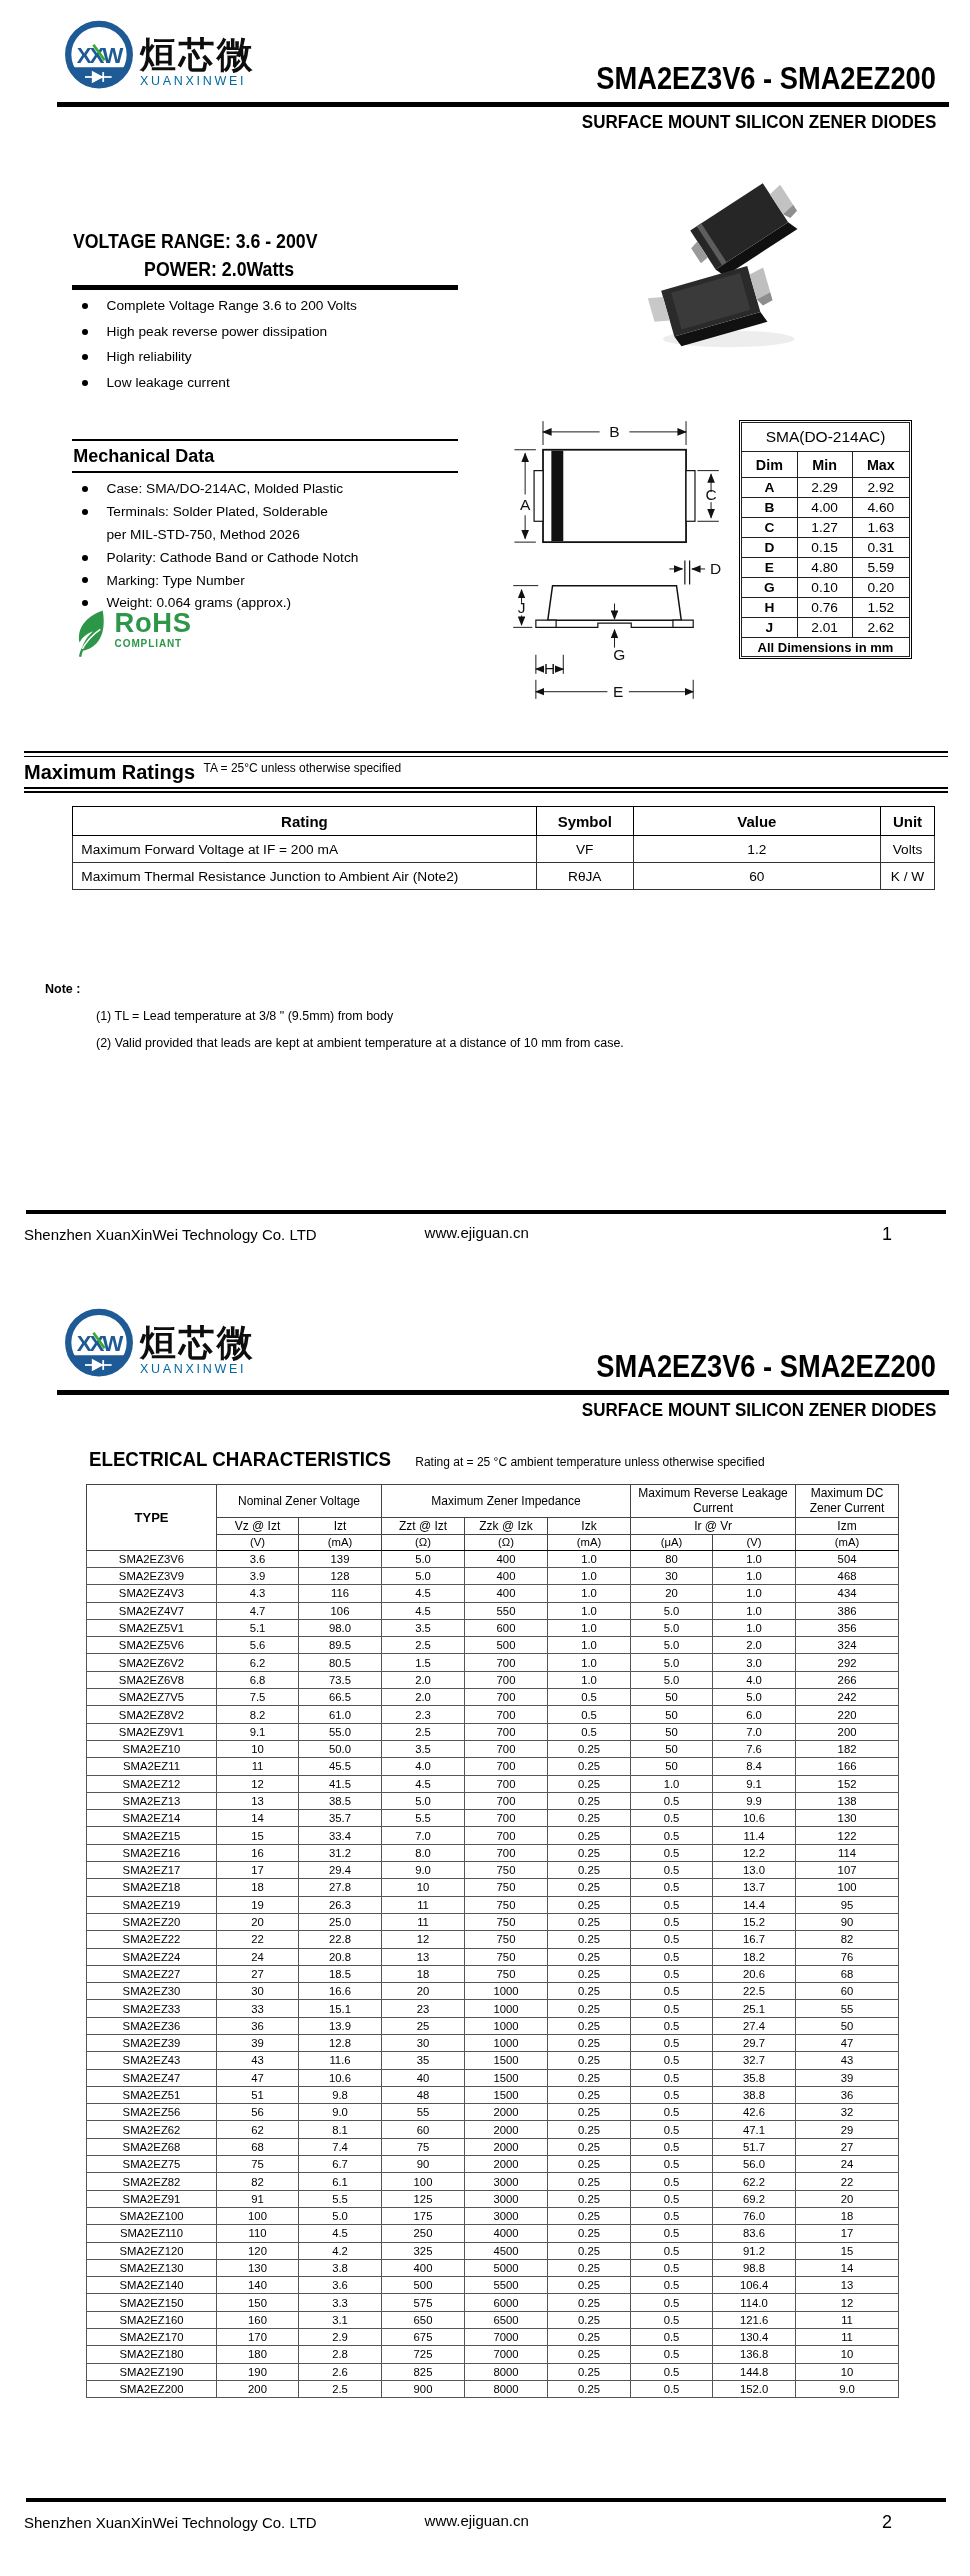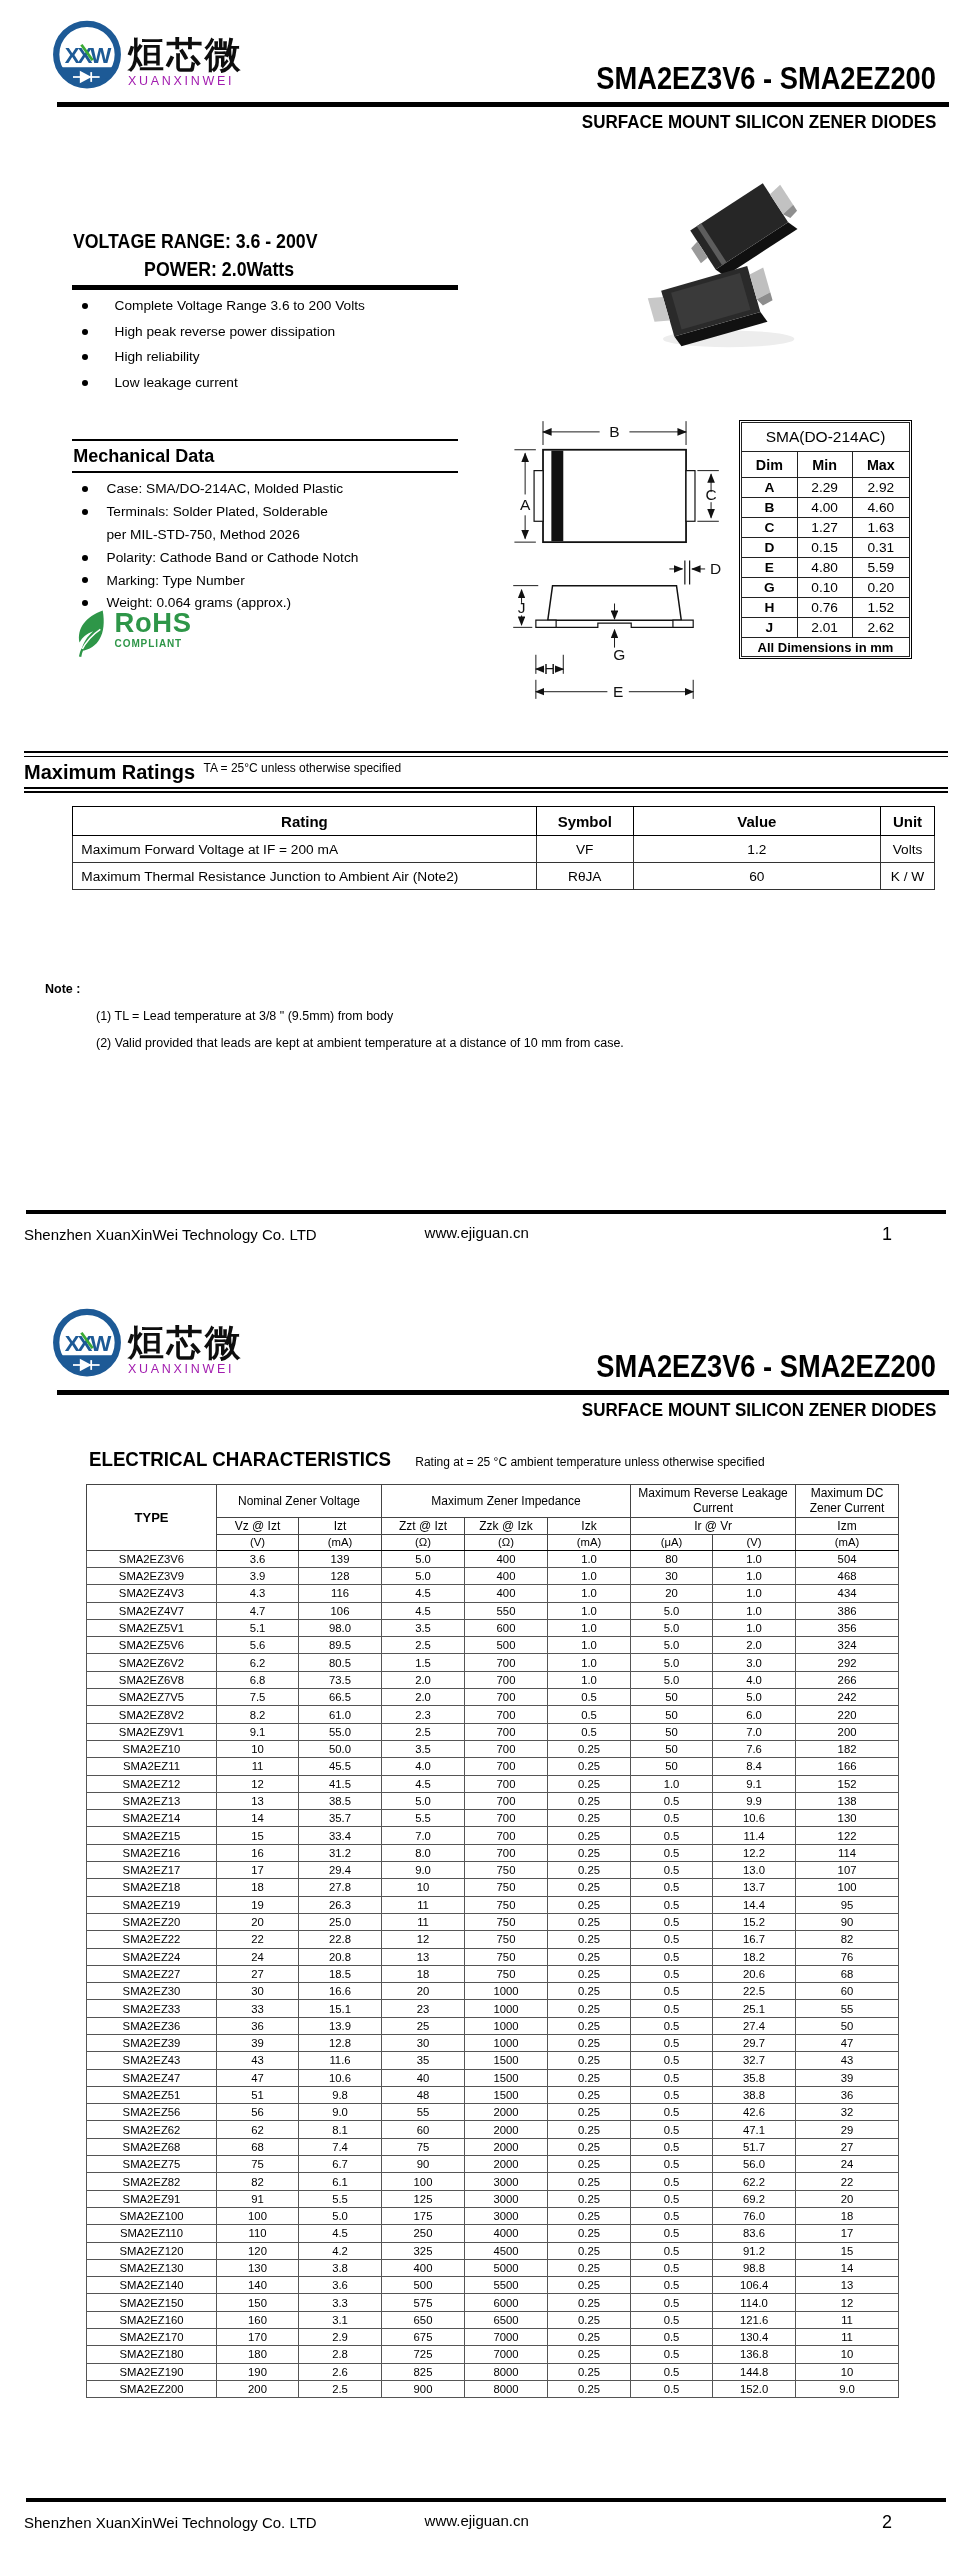--- a/index.html
+++ b/index.html
@@ -2,43 +2,43 @@
 <html style="font-size:9.5px"><head>
 <meta charset="utf-8">
 <style>
   * { box-sizing: border-box; margin: 0; padding: 0; }
   html,body { width:970px; height:2576px; background:#fff; color:#000;
     font-family:"Liberation Sans", sans-serif; position:relative; }
   .page { position:absolute; left:0; width:970px; height:1288px; background:#fff; overflow:hidden; }
   #page1 { top:0; } #page2 { top:1288px; }
 
   
-  .logo { position:absolute; left:52px; top:15.5px; height:85px; display:flex; align-items:flex-start; }
+  .logo { position:absolute; left:64px; top:15.5px; height:85px; display:flex; align-items:flex-start; }
   .logo-mark { width:70px; height:80px; }
   .logo-text { margin-left:6px; margin-top:20px; }
   .logo-cn { font-size:36px; font-weight:bold; line-height:37px; letter-spacing:2.4px; color:#0d0d0d; }
-  .logo-en { font-size:12.5px; letter-spacing:2.7px; color:#a21caf; margin-top:1.8px; }
+  .logo-en { font-size:12.5px; letter-spacing:2.7px; color:#0369a1; margin-top:1.8px; }
   .doc-title { position:absolute; right:34px; top:61px; font-size:31px; font-weight:bold;
     white-space:nowrap; transform:scaleX(.88); transform-origin:100% 50%; }
   .header-rule { position:absolute; left:57px; right:21px; top:102px; height:4.8px; background:#000; }
   .doc-subtitle { position:absolute; right:34px; top:111px; font-size:18.5px; font-weight:bold;
     white-space:nowrap; transform:scaleX(.92); transform-origin:100% 50%; }
 
   
   .vr-block { position:absolute; left:73px; top:230px; font-size:19.7px; font-weight:bold;
     transform:scaleX(.9); transform-origin:0 0; white-space:nowrap; }
   .vr-line2 { margin-left:79px; margin-top:5.4px; }
 
   .section { position:absolute; left:72px; width:386px; }
   #features-sec { top:285px; } #mech-sec { top:439px; }
   .sec-rule { height:2.4px; background:#000; }
   .sec-title { font-size:18px; font-weight:bold; padding:4.8px 1.2px 3.6px 1.2px; }
   .bullets { padding-top:8.3px; }
   .b-row { display:flex; align-items:flex-start; }
-  #features-sec .b-row { margin-bottom:10.7px;gap:8px; }
+  #features-sec .b-row { margin-bottom:10.7px; }
   #mech-sec .b-row { margin-bottom:7.8px; }
   .b-dot { flex:0 0 6px; width:6px; height:6px; border-radius:50%; background:#000;
     margin:4.8px 19px 0 9.5px; }
   .b-row.cont .b-dot { visibility:hidden; }
   .b-text { font-size:13.7px; line-height:15px; }
 
   .rohs { position:absolute; left:73px; top:608px; display:flex; align-items:flex-start; }
   .rohs-leaf { width:38px; height:50px; margin-right:3.6px; }
   .rohs-1 { font-size:27.4px; font-weight:bold; color:#2e9648; line-height:29px; letter-spacing:0.6px; }
   .rohs-2 { font-size:10px; font-weight:bold; color:#2e9648; letter-spacing:0.9px; margin-top:1.2px; }

